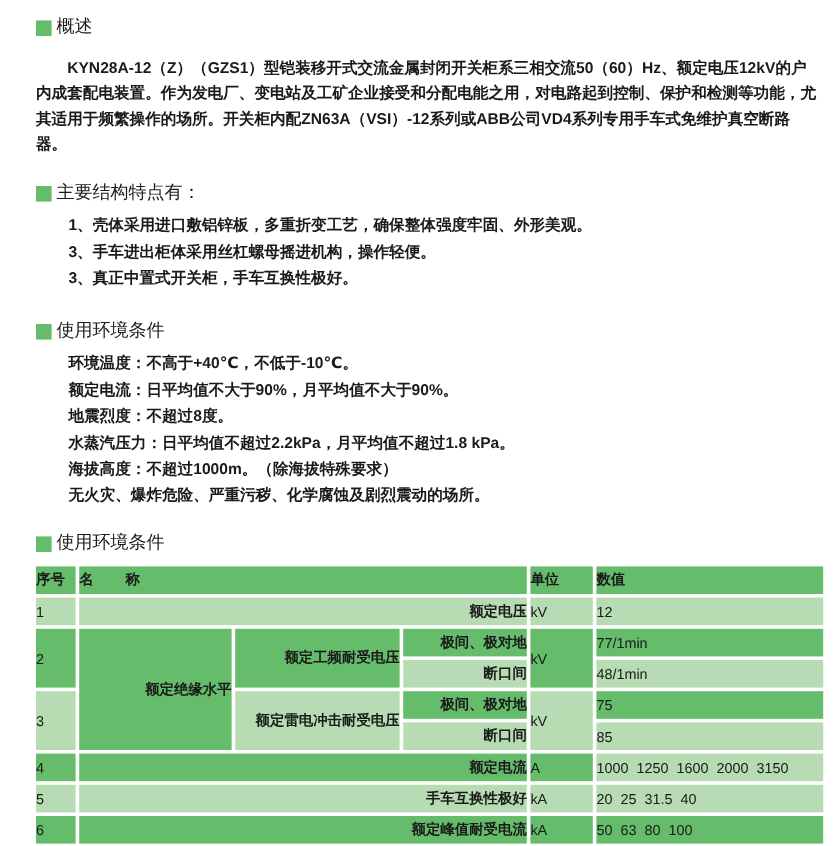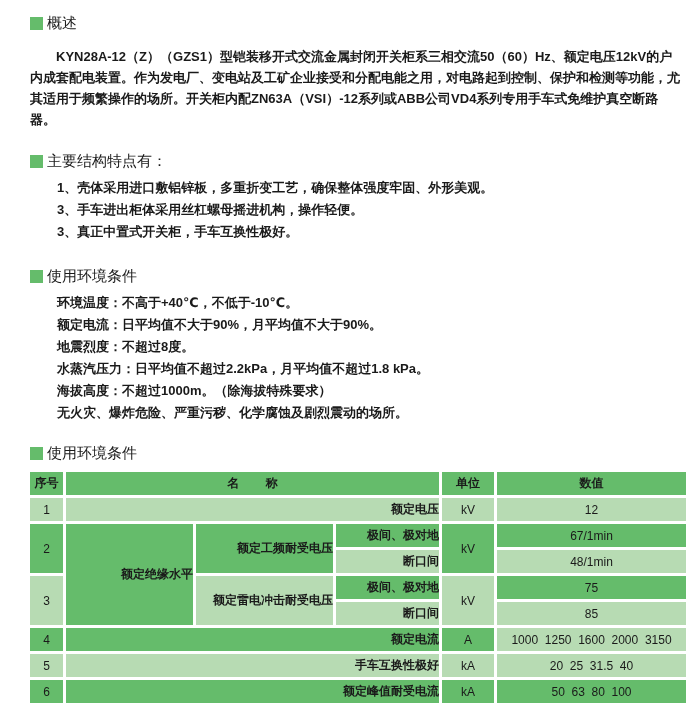--- a/index.html
+++ b/index.html
@@ -54,21 +54,21 @@
   .tech-table {
     border-collapse: separate;
     border-spacing: 3px;
     table-layout: fixed;
     width: 662px;
     margin-left: -3px;
   }
   .tech-table td {
     height: 23px;
     font-size: 12px;
-    text-align: center;
+    text-align: left;
     vertical-align: middle;
     padding: 0;
     overflow: hidden;
   }
   .tech-table td.left {
     text-align: right;
     padding-left: 9px;
   }
   .m { background: #65bc6b; }
   .l { background: #b7dbb3; }
@@ -146,21 +146,21 @@
         <td class="l">kV</td>
         <td class="l">12</td>
       </tr>
 
       <tr>
         <td class="m" rowspan="2">2</td>
         <td class="m left cjk" rowspan="4">额定绝缘水平</td>
         <td class="m left cjk" rowspan="2">额定工频耐受电压</td>
         <td class="m left cjk">极间、极对地</td>
         <td class="m" rowspan="2">kV</td>
-        <td class="m">67/1min</td>
+        <td class="m">77/1min</td>
       </tr>
 
       <tr>
         <td class="l left cjk">断口间</td>
         <td class="l">48/1min</td>
       </tr>
 
       <tr>
         <td class="l" rowspan="2">3</td>
         <td class="l left cjk" rowspan="2">额定雷电冲击耐受电压</td>

